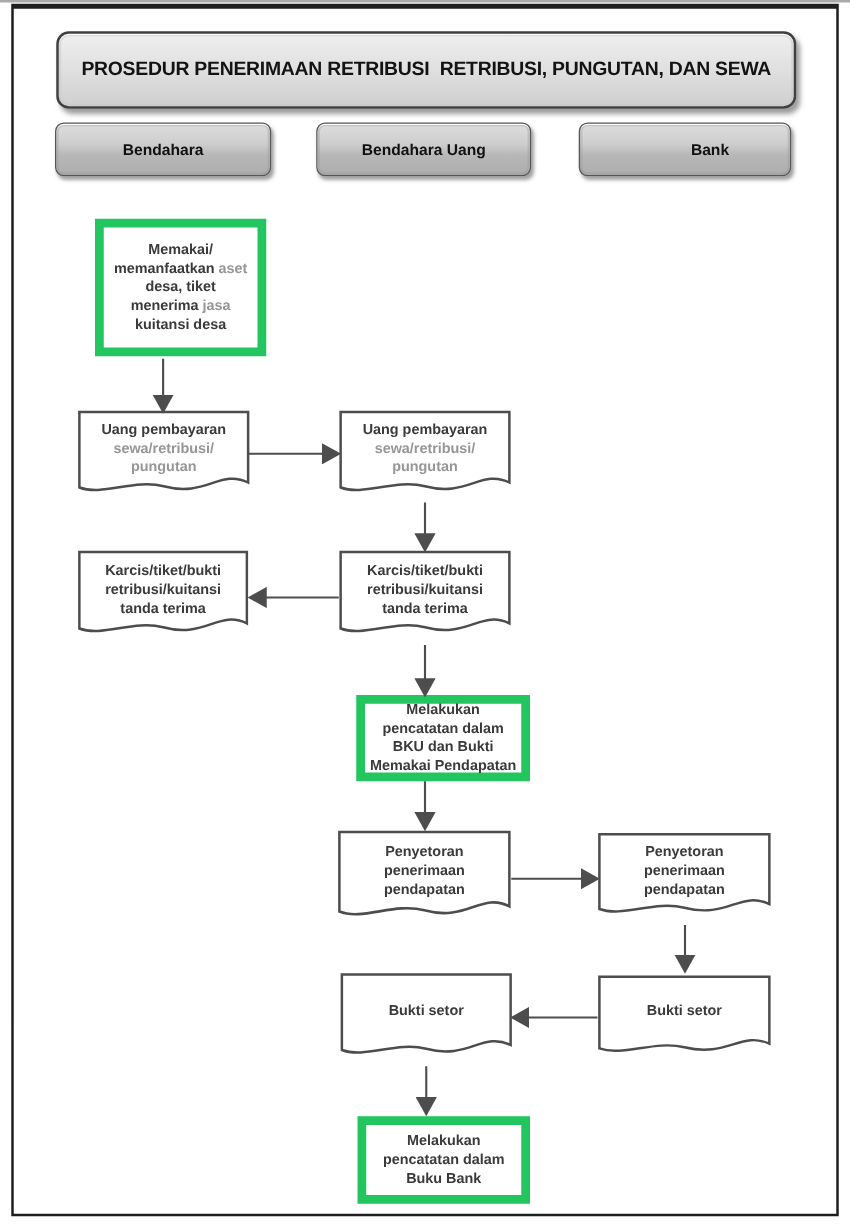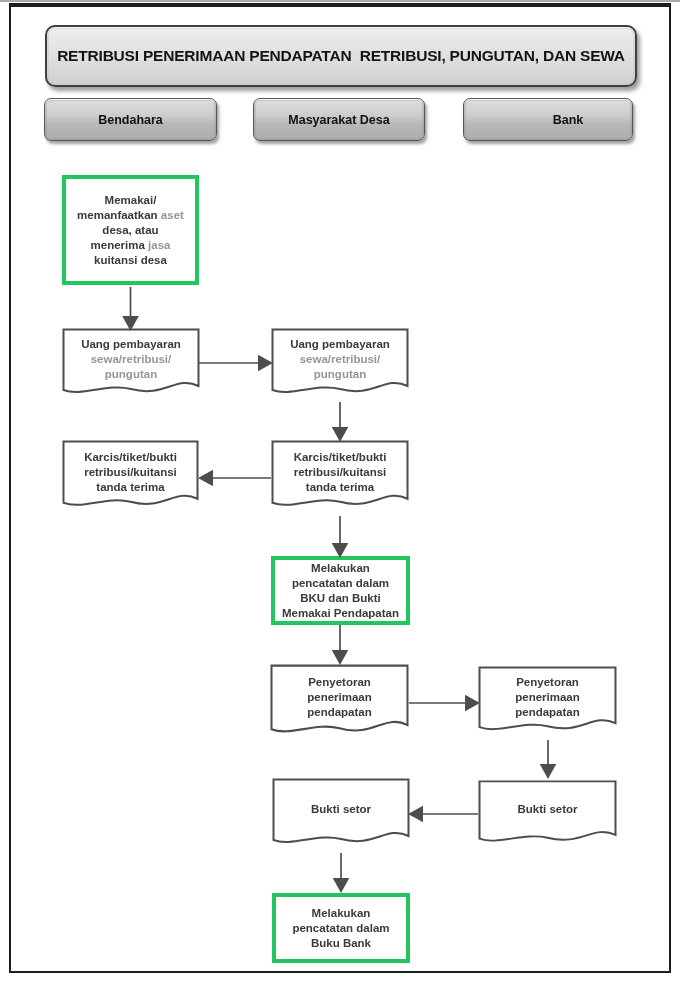--- a/index.html
+++ b/index.html
@@ -36,45 +36,45 @@
     box-shadow: 2px 3px 3px rgba(70,70,70,.5), inset 0 1px 0 rgba(255,255,255,.95), inset 0 0 0 2px rgba(150,150,150,.35);
     display:flex; align-items:center; justify-content:center;
     font-size:12.5px; font-weight:bold; color:#111111;
   }
   .node {
     position:absolute;
     display:flex; flex-direction:column; align-items:center; justify-content:center;
     text-align:center;
     font-size:11.5px; font-weight:bold; color:#3a3a3a; line-height:15px;
   }
-  .node.rect { border:4px solid #22c55e; background:#ffffff; }
+  .node.rect { border:7px solid #22c55e; background:#ffffff;margin-left:14px; }
   .node.doc  { padding-bottom:13px; }
   .node.doc svg { position:absolute; left:0; top:0; width:100%; height:100%; z-index:0; }
   .node .txt { position:relative; z-index:1; }
   .muted { color:#969696; }
   .connectors { position:absolute; left:0; top:0; width:680px; height:985px; z-index:2; pointer-events:none; }
 </style>
 </head>
 <body>
 
 <div class="canvas">
   <div class="top-edge"></div>
   <div class="frame"></div>
 
-  <div class="title-bar">RETRIBUSI PENERIMAAN PENDAPATAN  RETRIBUSI, PUNGUTAN, DAN SEWA</div>
+  <div class="title-bar">PROSEDUR PENERIMAAN RETRIBUSI  RETRIBUSI, PUNGUTAN, DAN SEWA</div>
 
   <div class="lane-btn" style="left:44px;top:98px;width:173px;">Bendahara</div>
-  <div class="lane-btn" style="left:253px;top:98px;width:172px;">Masyarakat Desa</div>
+  <div class="lane-btn" style="left:253px;top:98px;width:172px;">Bendahara Uang</div>
   <div class="lane-btn" style="left:463px;top:98px;width:170px;padding-left:40px;">Bank</div>
 
   <div class="node rect" style="left:62px;top:175px;width:137px;height:110px;">
     <div class="txt">
         <div class="tline"><span>Memakai/</span></div>
         <div class="tline"><span>memanfaatkan </span><span class="muted">aset</span></div>
-        <div class="tline"><span>desa, atau</span></div>
+        <div class="tline"><span>desa, tiket</span></div>
         <div class="tline"><span>menerima </span><span class="muted">jasa</span></div>
         <div class="tline"><span>kuitansi desa</span></div>
       </div>
   </div>
 
   <div class="node doc" style="left:62px;top:328px;width:138px;height:76px;">
     <svg viewBox="0 0 138 76" preserveAspectRatio="none">
       <path d="M1.5,1.5 H136.5 V58 C114,47 103,70 69,61 C45,55 20,69 1.5,62 Z" fill="#ffffff" stroke="#4d4d4d" stroke-width="2"></path>
     </svg>
     <div class="txt">

